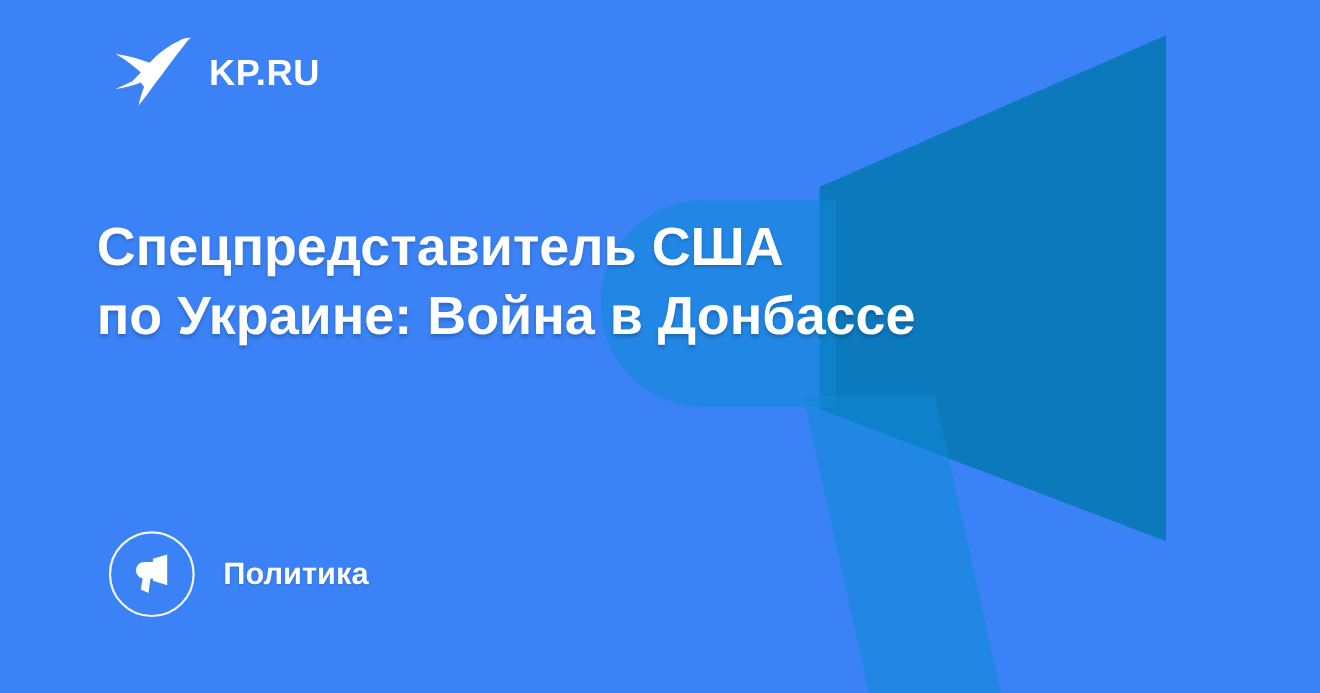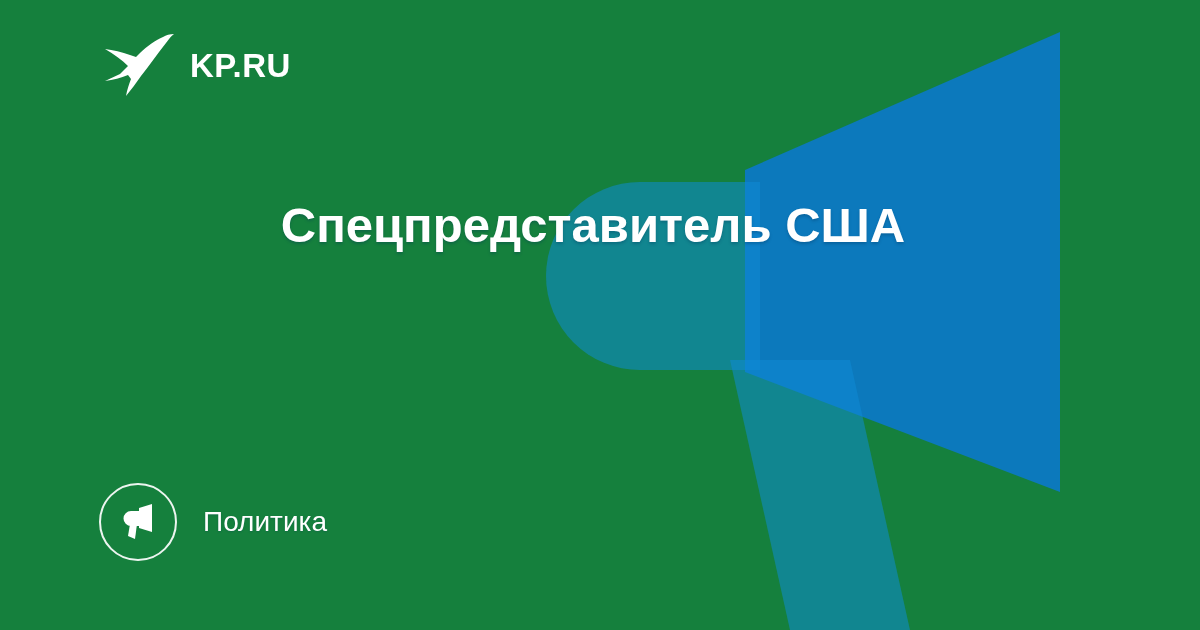--- a/index.html
+++ b/index.html
@@ -10,21 +10,21 @@
     width: 1200px;
     height: 630px;
     overflow: hidden;
     font-family: "Liberation Sans", sans-serif;
   }
 
   #card {
     position: relative;
     width: 1200px;
     height: 630px;
-    background: #15803d;
+    background: #3b82f6;
     overflow: hidden;
   }
 
   
   #watermark {
     position: absolute;
     top: 0;
     left: 0;
     width: 1200px;
     height: 630px;
@@ -54,21 +54,20 @@
     line-height: 1;
     white-space: nowrap;
   }
 
   
   #headline {
     position: absolute;
     left: 88px;
     top: 194px;
     width: 1010px;
-    text-align: center;
   }
   .headline-line {
     color: #ffffff;
     font-size: 49px;
     font-weight: bold;
     line-height: 63px;
     white-space: nowrap;
     text-shadow: 0 2px 3px rgba(0, 50, 90, 0.30);
   }
 
@@ -93,21 +92,21 @@
     flex: none;
   }
   #rubric-icon {
     width: 40px;
     height: 40px;
     display: block;
   }
   #rubric-label {
     color: #ffffff;
     font-size: 28px;
-    font-weight: normal;
+    font-weight: bold;
     line-height: 1;
     white-space: nowrap;
     text-shadow: 0 1px 2px rgba(0, 50, 90, 0.25);
   }
 </style>
 </head>
 <body>
 
 <div id="card">
 
@@ -126,20 +125,21 @@
       <path fill="#ffffff" d="M63,3 C56,6 47,12 40,19 L36,23 L30,21 C22,18 13,16 5,15
                               C14,20 22,26 28,32 L20,40 L5,47 C13,46 21,44 28,41
                               L31,45 C29,50 27,56 26,62 C31,56 36,49 41,42
                               C49,32 57,20 66,9 C69,5 71,2 74,0 C70,0 66,1 63,3 Z"></path>
     </svg>
     <span id="brand-word">KP.RU</span>
   </div>
 
   <div id="headline">
     <div class="headline-line">Спецпредставитель США</div>
+    <div class="headline-line">по Украине: Война в Донбассе</div>
   </div>
 
   <div id="rubric">
     <div id="rubric-circle">
       <svg id="rubric-icon" viewBox="0 0 40 40" xmlns="http://www.w3.org/2000/svg" aria-hidden="true">
 
         <polygon points="21,6 34,2 34,30 21,26" fill="#ffffff"></polygon>
 
         <path d="M13,9 L22,9 L22,24 L13,24 A7.5,7.5 0 0 1 13,9 Z" fill="#ffffff"></path>
 

